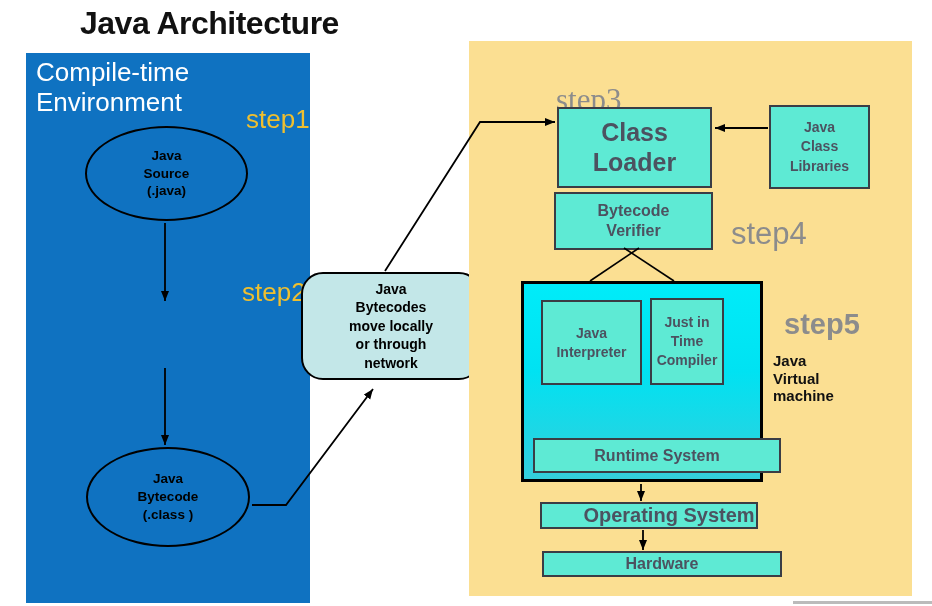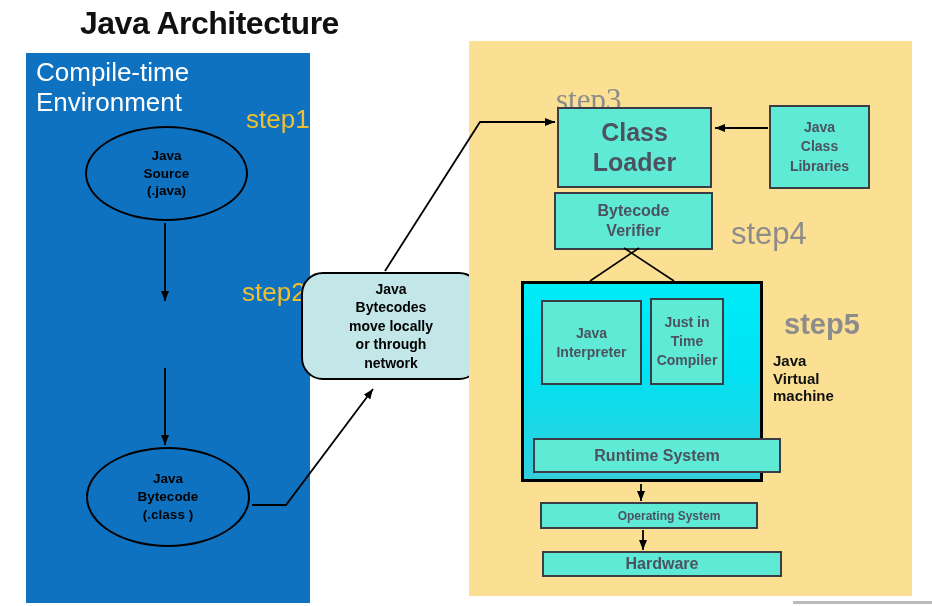--- a/index.html
+++ b/index.html
@@ -54,21 +54,21 @@
   #bytecode-verifier-box{left:554px;top:192px;width:159px;height:58px;font-size:16px;line-height:1.25;}
   #jvm-box{
     position:absolute;left:521px;top:281px;width:242px;height:201px;
     border:3px solid #000000;box-sizing:border-box;
     background:linear-gradient(180deg,#00ECF9 0%,#00E2F2 45%,#35CEDB 100%);
   }
   #java-interpreter-box{left:541px;top:300px;width:101px;height:85px;font-size:14px;line-height:1.35;}
   #jit-compiler-box{left:650px;top:298px;width:74px;height:87px;font-size:14px;line-height:1.35;}
   #runtime-system-box{left:533px;top:427px;width:248px;height:35px;font-size:16px;margin-top:11px;}
   #jvm-label{left:773px;top:352px;font-size:15px;font-weight:bold;color:#111111;line-height:1.18;}
-  #operating-system-box{left:540px;top:502px;width:218px;height:27px;font-size:12px;padding-left:40px;}
+  #operating-system-box{left:540px;top:502px;width:218px;height:27px;font-size:20px;padding-left:40px;}
   #hardware-box{left:542px;top:551px;width:240px;height:26px;font-size:16px;}
   #connector-arrows{position:absolute;left:0;top:0;width:932px;height:606px;pointer-events:none;z-index:6;}
   #next-slide-edge{left:793px;top:601px;width:139px;height:3px;background:#BBBBBB;}
 </style>
 </head>
 <body>
 
 <div id="canvas">
 
   <div class="abs" id="page-title">Java Architecture</div>

